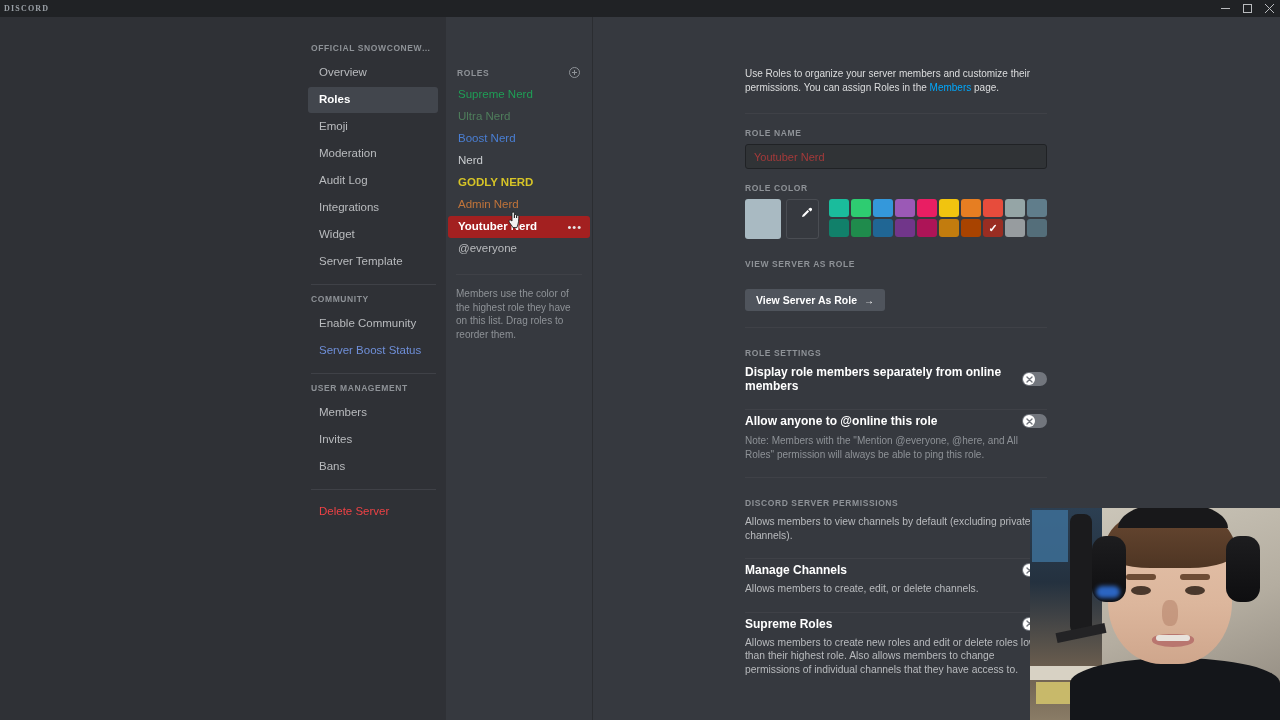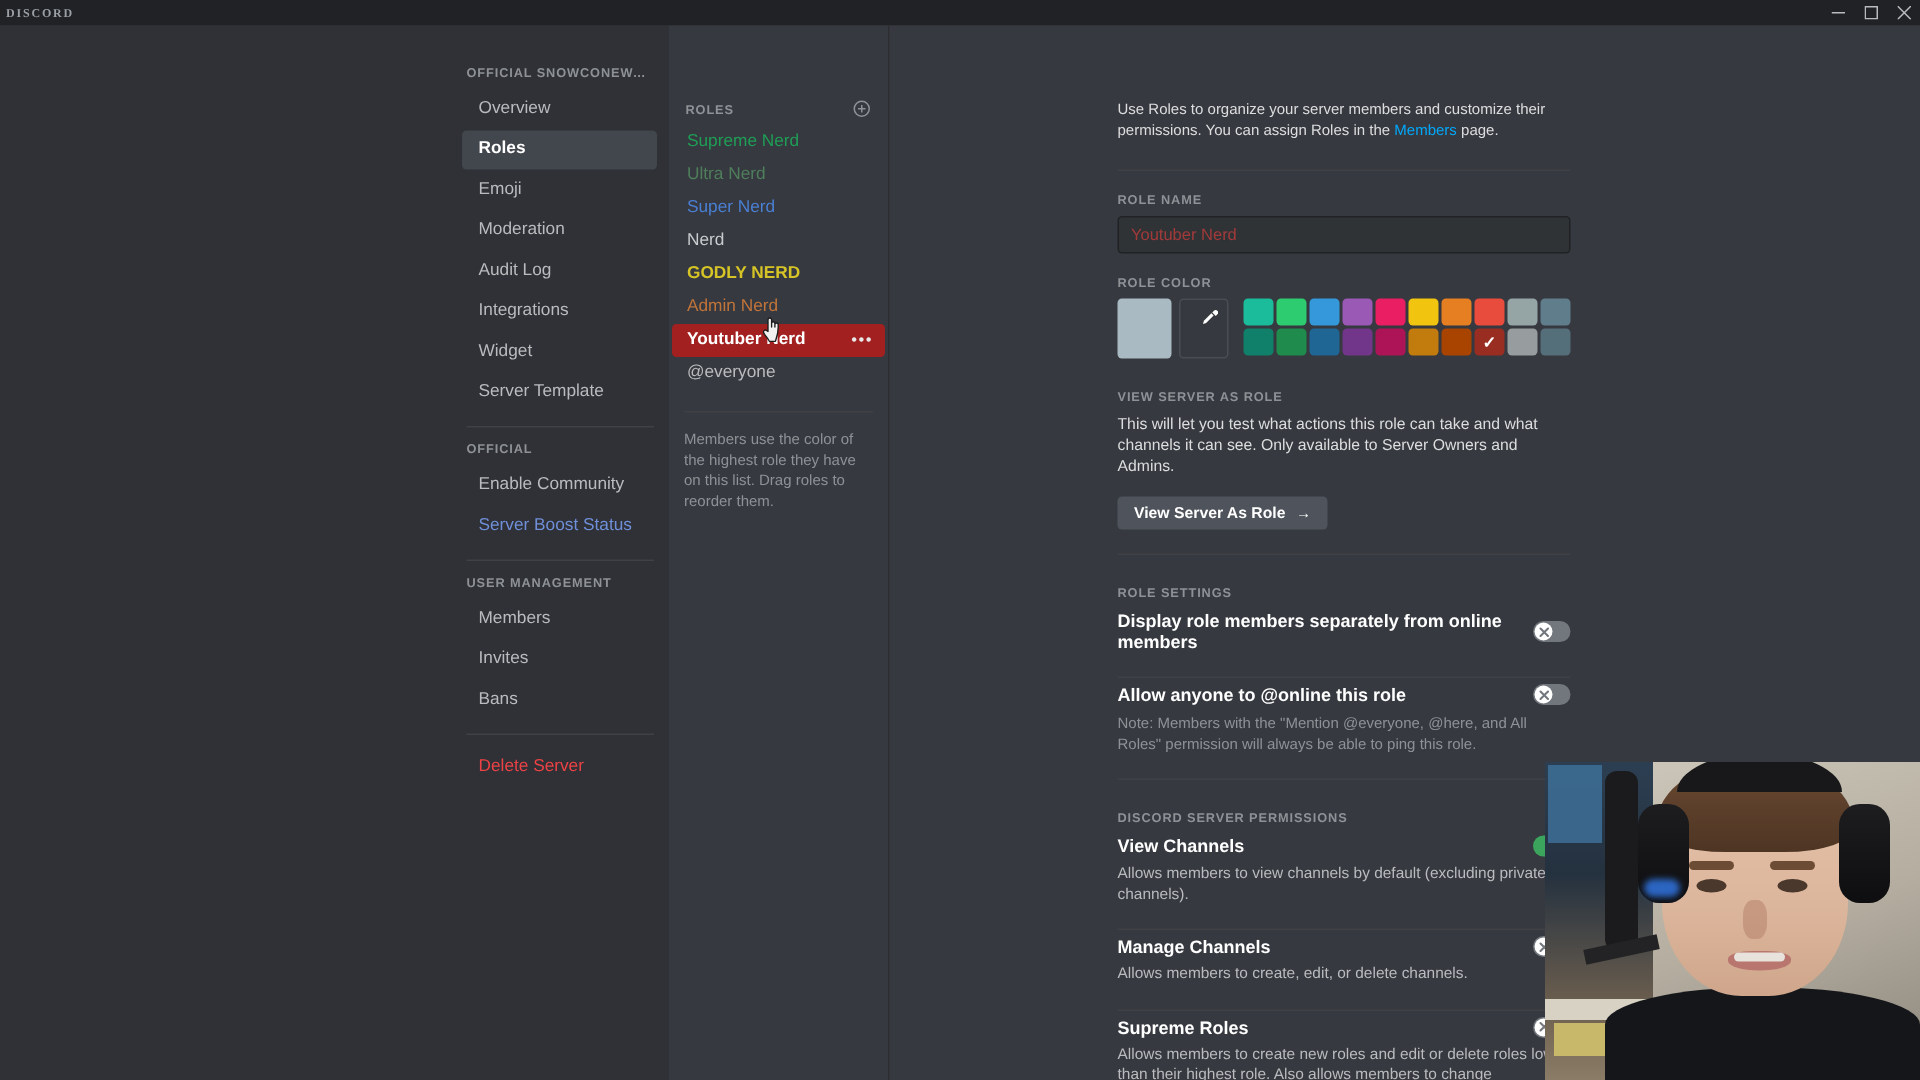--- a/index.html
+++ b/index.html
@@ -263,21 +263,21 @@
       <div class="side-item">Overview</div>
       <div class="side-item active">Roles</div>
       <div class="side-item">Emoji</div>
       <div class="side-item">Moderation</div>
       <div class="side-item">Audit Log</div>
       <div class="side-item">Integrations</div>
       <div class="side-item">Widget</div>
       <div class="side-item">Server Template</div>
 
       <div class="side-sep"></div>
-      <div class="side-head">OFFICIAL</div>
+      <div class="side-head">COMMUNITY</div>
       <div class="side-item">Enable Community</div>
       <div class="side-item link">Server Boost Status</div>
 
       <div class="side-sep"></div>
       <div class="side-head">USER MANAGEMENT</div>
       <div class="side-item">Members</div>
       <div class="side-item">Invites</div>
       <div class="side-item">Bans</div>
 
       <div class="side-sep"></div>
@@ -290,21 +290,21 @@
         <div class="add-role"></div>
       </div>
 
       <div class="role-row">
         <span class="role-name" style="color:#1f9e56">Supreme Nerd</span>
       </div>
       <div class="role-row">
         <span class="role-name" style="color:#4f7e5c">Ultra Nerd</span>
       </div>
       <div class="role-row">
-        <span class="role-name" style="color:#4a7fd4">Super Nerd</span>
+        <span class="role-name" style="color:#4a7fd4">Boost Nerd</span>
       </div>
       <div class="role-row">
         <span class="role-name" style="color:#c9cccf">Nerd</span>
       </div>
       <div class="role-row">
         <span class="role-name" style="color:#d6c427;font-weight:bold">GODLY NERD</span>
       </div>
       <div class="role-row">
         <span class="role-name" style="color:#c1743a">Admin Nerd</span>
       </div>
@@ -364,21 +364,20 @@
             <div class="swatch" style="background:#a84300"></div>
             <div class="swatch" style="background:#992d22">
               <span class="check">✓</span>
             </div>
             <div class="swatch" style="background:#979c9f"></div>
             <div class="swatch" style="background:#546e7a"></div>
           </div>
         </div>
 
         <div class="section-label">VIEW SERVER AS ROLE</div>
-        <div class="section-desc">This will let you test what actions this role can take and what channels it can see. Only available to Server Owners and Admins.</div>
         <div class="btn-view">
           <span>View Server As Role</span>
           <span class="arrow">→</span>
         </div>
 
         <div class="thin-rule"></div>
 
         <div class="section-label">ROLE SETTINGS</div>
 
         <div class="toggle-row">
@@ -403,30 +402,20 @@
                 </svg>
             </span>
           </div>
         </div>
         <div class="note-text">Note: Members with the "Mention @everyone, @here, and All Roles" permission will always be able to ping this role.</div>
 
         <div class="thin-rule"></div>
 
         <div class="section-label">DISCORD SERVER PERMISSIONS</div>
 
-        <div class="toggle-row">
-          <div class="toggle-title">View Channels</div>
-          <div class="toggle on">
-            <span class="knob">
-              <svg width="8" height="8" viewBox="0 0 8 8">
-                  <path d="M1 4 L3 6 L7 2" stroke="#3ba55d" stroke-width="1.6" fill="none" stroke-linecap="round" stroke-linejoin="round"></path>
-                </svg>
-            </span>
-          </div>
-        </div>
         <div class="perm-desc">Allows members to view channels by default (excluding private channels).</div>
 
         <div class="thin-rule"></div>
 
         <div class="toggle-row">
           <div class="toggle-title">Manage Channels</div>
           <div class="toggle">
             <span class="knob">
               <svg width="7" height="7" viewBox="0 0 7 7">
                   <path d="M1 1 L6 6 M6 1 L1 6" stroke="#72767d" stroke-width="1.4" fill="none" stroke-linecap="round"></path>

